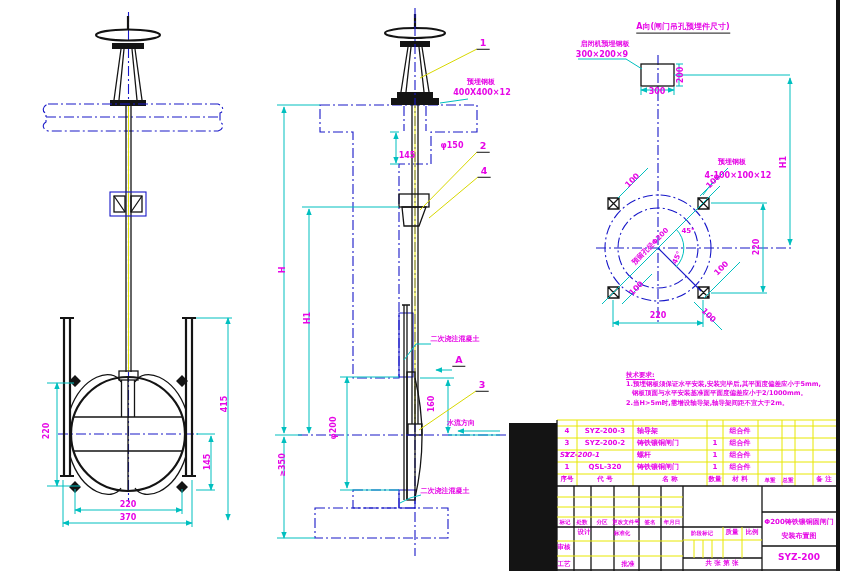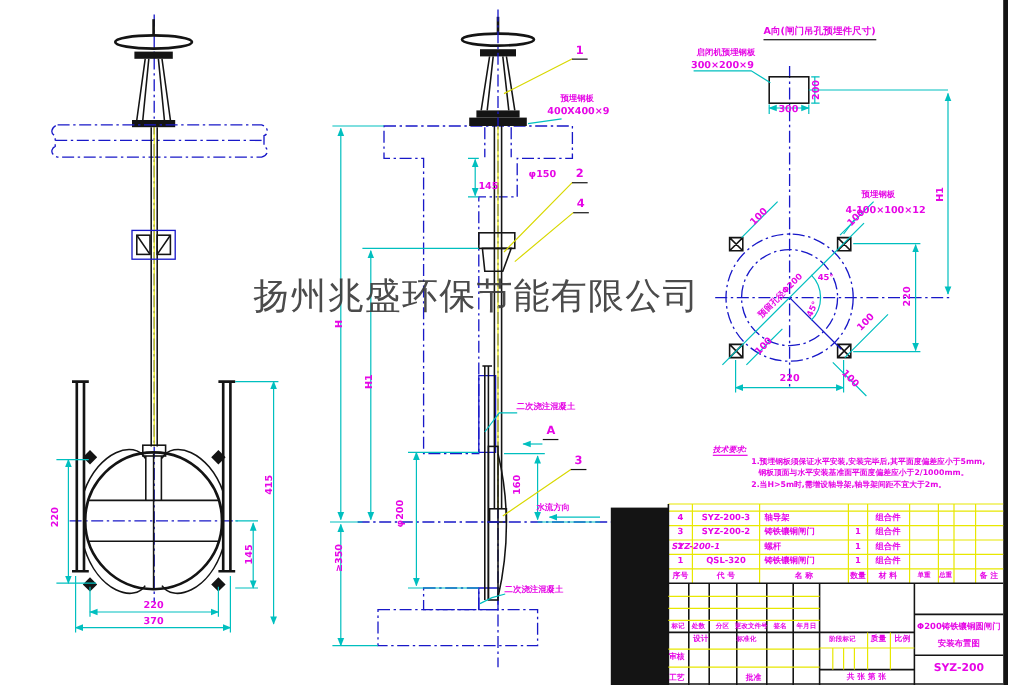--- a/index.html
+++ b/index.html
@@ -148,34 +148,33 @@
     <rect class="bf" x="509" y="423" width="48" height="148"></rect>
     <rect class="bf" x="836" y="0" width="4" height="571"></rect>
     <path class="yl" d="M557,420 H836 M557,426 H836 M557,438 H836 M557,450 H836 M557,462 H836 M557,474 H836"></path>
     <path class="yl" d="M577,420 V486 M633,420 V486 M707,420 V486 M723,420 V486 M758,420 V486 M782,420 V486 M795,420 V486 M813,420 V486"></path>
     <path class="bk" d="M557,486 H836 M557,527 H762 M683,558 H762 M762,512 H836 M762,546 H836 M557,570 H836"></path>
     <path class="bk" d="M557,420 V571 M683,486 V571 M762,486 V571 M574,486 V571 M591,486 V571 M614,486 V571 M639,486 V571 M661,486 V571"></path>
     <path class="yl" d="M557,497 H683 M557,507 H683 M557,517 H683 M557,541 H683 M557,556 H683 M683,540 H762 M694,540 V558 M703,540 V558 M712,540 V558 M723,527 V558 M742,527 V558"></path>
   </g>
 </svg>
 
-<div class="wm" style="left:397px;top:248px;">扬州兆盛环保节能有限公司</div>
 
 <div class="t v" style="left:47px;top:431px;">220</div>
 <div class="t v" style="left:225px;top:404px;">415</div>
 <div class="t v" style="left:208px;top:462px;">145</div>
 <div class="t" style="left:128px;top:505px;">220</div>
 <div class="t" style="left:128px;top:518px;">370</div>
 
 <div class="t bal" style="left:483px;top:44px;">1</div>
 <div class="t bal" style="left:483px;top:147px;">2</div>
 <div class="t bal" style="left:484px;top:172px;">4</div>
 <div class="t bal" style="left:482px;top:386px;">3</div>
 <div class="t s7" style="left:481px;top:83px;">预埋钢板</div>
-<div class="t" style="left:482px;top:93px;">400X400×9</div>
+<div class="t" style="left:482px;top:93px;">400X400×12</div>
 <div class="t" style="left:452px;top:146px;">φ150</div>
 <div class="t" style="left:407px;top:156px;">145</div>
 <div class="t v" style="left:283px;top:270px;">H</div>
 <div class="t v" style="left:308px;top:318px;">H1</div>
 <div class="t v" style="left:334px;top:428px;">φ200</div>
 <div class="t v" style="left:432px;top:404px;">160</div>
 <div class="t v" style="left:283px;top:465px;">≥350</div>
 <div class="t s7" style="left:455px;top:340px;">二次浇注混凝土</div>
 <div class="t s7" style="left:445px;top:492px;">二次浇注混凝土</div>
 <div class="t bal" style="left:459px;top:361px;">A</div>
@@ -193,21 +192,21 @@
 <div class="t d45n" style="left:633px;top:181px;">100</div>
 <div class="t d45n" style="left:714px;top:182px;">100</div>
 <div class="t d45n" style="left:722px;top:269px;">100</div>
 <div class="t d45p" style="left:708px;top:316px;">100</div>
 <div class="t d45n" style="left:637px;top:289px;">100</div>
 <div class="t s7" style="left:688px;top:232px;">45°</div>
 <div class="t s7" style="left:678px;top:258px;transform:translate(-50%,-50%) rotate(-65deg);">45°</div>
 <div class="t" style="left:658px;top:316px;">220</div>
 <div class="t v" style="left:757px;top:247px;">220</div>
 
-<div class="t tl s6 ulm" style="left:594px;top:376px;font-style:italic;">技术要求:</div>
+<div class="t tl s6 ulm" style="left:626px;top:376px;">技术要求:</div>
 <div class="t tl s6" style="left:626px;top:385px;">1.预埋钢板须保证水平安装,安装完毕后,其平面度偏差应小于5mm,</div>
 <div class="t tl s6" style="left:632px;top:394px;">钢板顶面与水平安装基准面平面度偏差应小于2/1000mm。</div>
 <div class="t tl s6" style="left:626px;top:404px;">2.当H&gt;5m时,需增设轴导架,轴导架间距不宜大于2m。</div>
 
 <div class="t s7" style="left:567px;top:432px;">4</div>
 <div class="t s7" style="left:605px;top:432px;">SYZ-200-3</div>
 <div class="t tl s7" style="left:637px;top:432px;">轴导架</div>
 <div class="t s7" style="left:715px;top:432px;"></div>
 <div class="t s7" style="left:740px;top:432px;">组合件</div>
 

